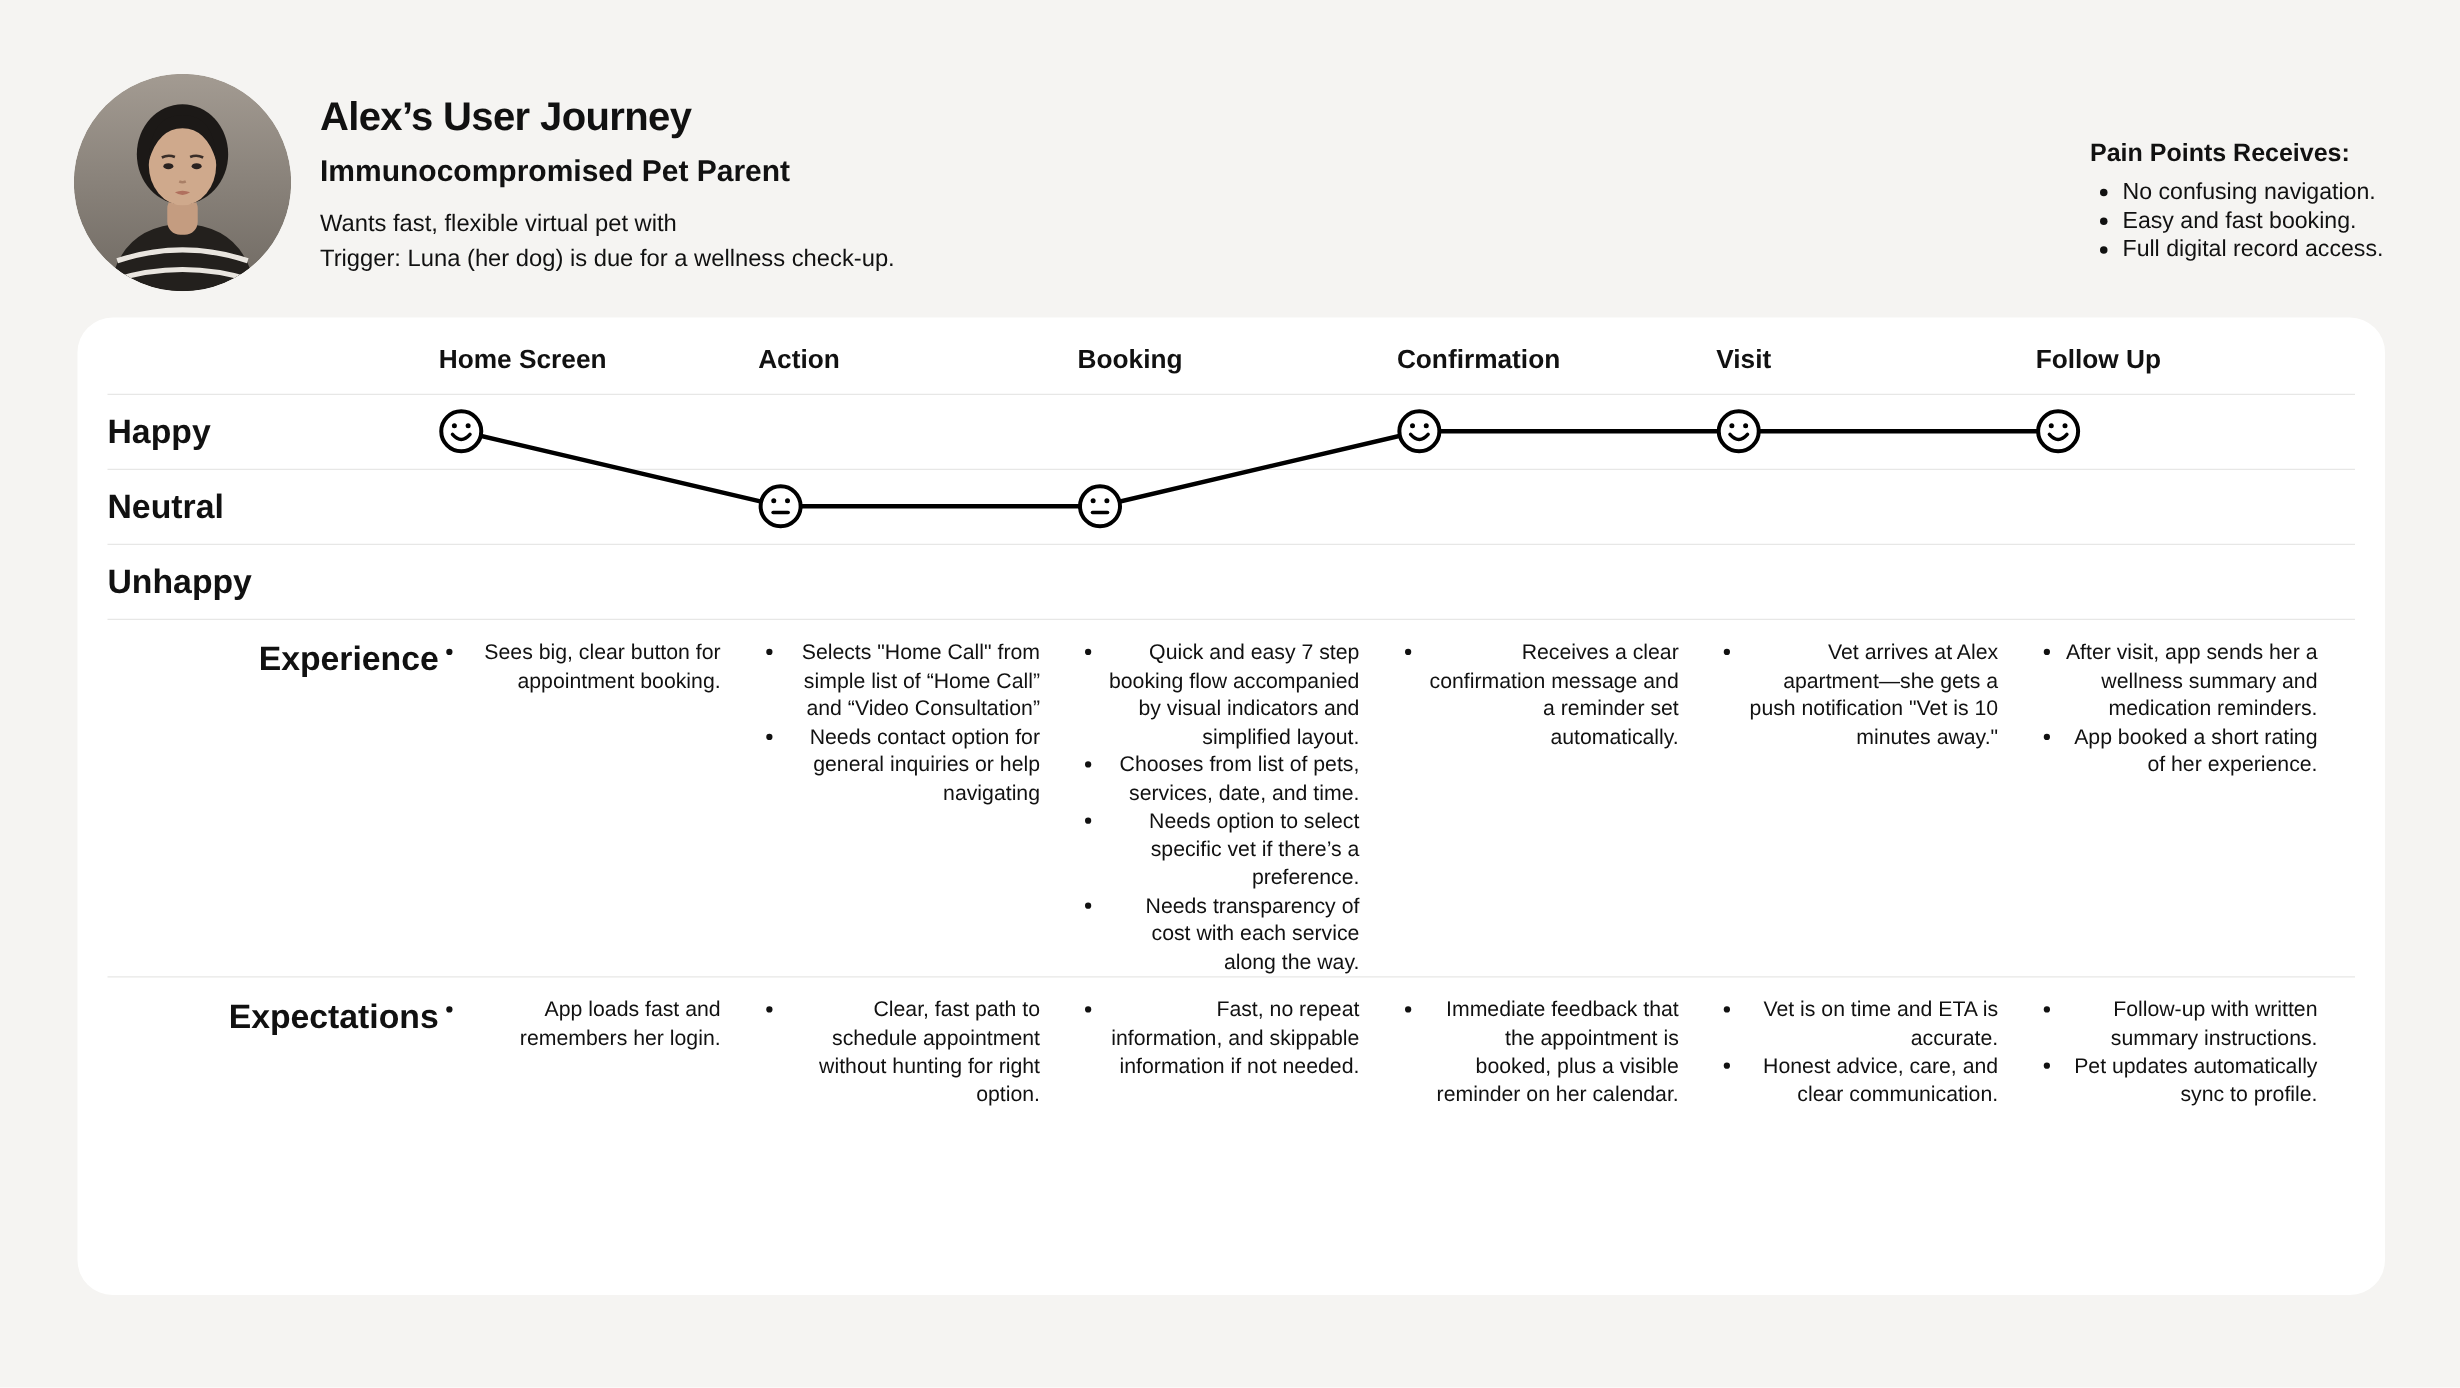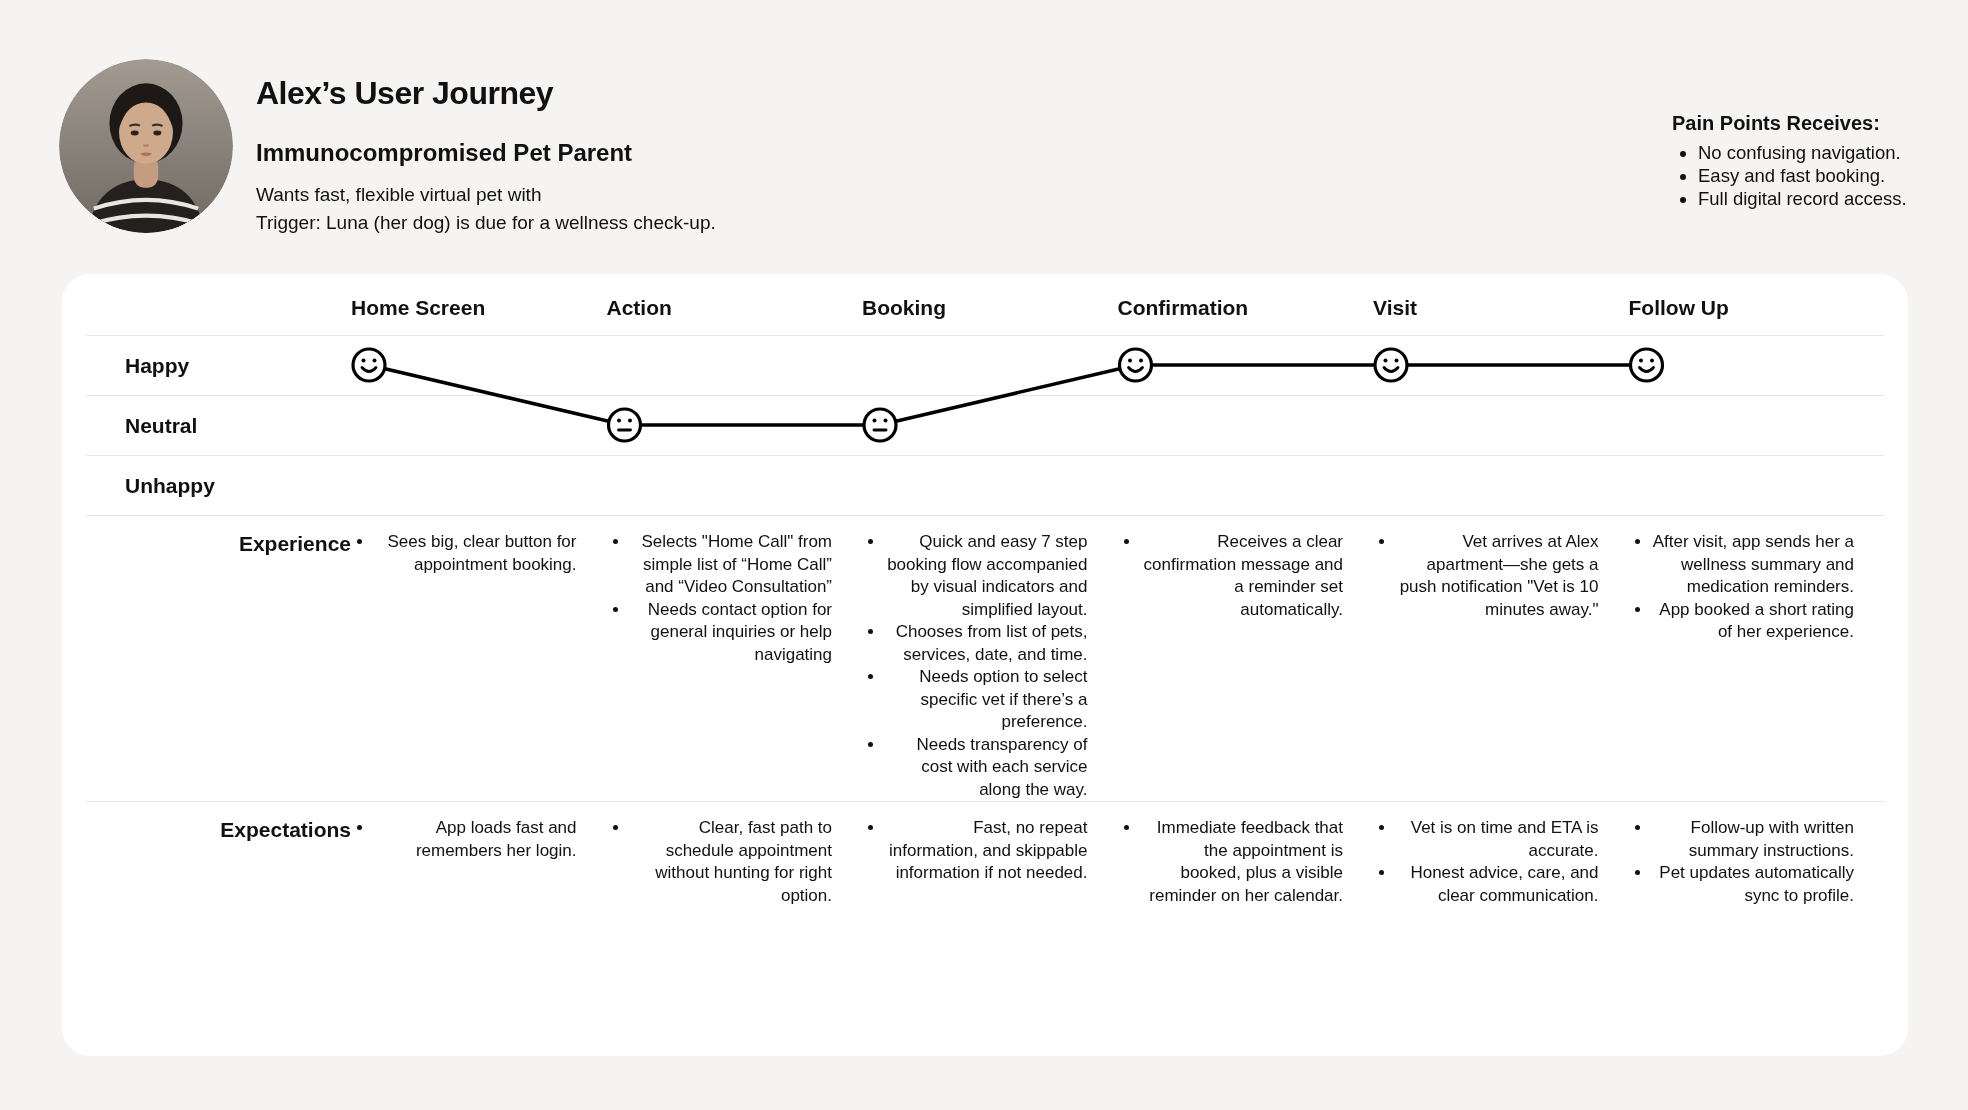--- a/index.html
+++ b/index.html
@@ -21,42 +21,42 @@
   }
   
   .top-section{position:relative;height:267px;}
   .avatar{
     position:absolute;left:59px;top:59px;width:174px;height:174px;
     border-radius:50%;overflow:hidden;
   }
   .avatar svg{display:block;width:100%;height:100%;}
   .persona-text{position:absolute;left:256px;top:72px;}
   .persona-title{font-size:32px;font-weight:700;letter-spacing:-0.5px;margin:0;line-height:42px;}
-  .persona-subtitle{font-size:24px;font-weight:700;margin:24px 0 0;line-height:30px;}
+  .persona-subtitle{font-size:24px;font-weight:700;margin:9px 0 0;line-height:30px;}
   .persona-desc{font-size:19px;line-height:28px;margin-top:13px;font-weight:400;}
   .pain-points{position:absolute;top:112px;right:36px;width:260px;}
   .pain-points-heading{font-size:20px;font-weight:700;margin:0 0 6px;}
   .pain-points ul{margin:0;padding-left:26px;font-size:18.5px;line-height:23px;}
   .pain-points li{margin:0;}
   
   .card{
-    position:absolute;left:62px;top:274px;width:1846px;height:782px;
+    position:absolute;left:62px;top:254px;width:1846px;height:782px;
     background:var(--card-bg);border-radius:28px;
     padding:0 24px;
   }
   .grid-row{
     display:grid;
     grid-template-columns:265px repeat(6,1fr);
     align-items:center;
   }
   .header-row{height:61px;align-items:center;}
   .stage-header{font-size:21px;font-weight:700;padding-top:6px;}
   .mood-area{position:relative;}
   .mood-row{height:60px;border-top:1px solid var(--divider);}
-  .mood-label,.section-label{font-size:21px;font-weight:700;margin-left:39px;}
+  .mood-label,.section-label{font-size:27px;font-weight:700;}
   #journey-svg{position:absolute;left:0;top:0;pointer-events:none;}
   .content-row{border-top:1px solid var(--divider);align-items:start;text-align:right;}
   .experience-row{min-height:240px;}
   .expectations-row{min-height:300px;}
   .content-row .section-label{padding-top:16px;}
   .cell-list{margin:0;padding:15px 30px 0 23px;font-size:17px;line-height:22.5px;}
   .cell-list li{margin:0;}
 </style>
 </head>
 <body>

